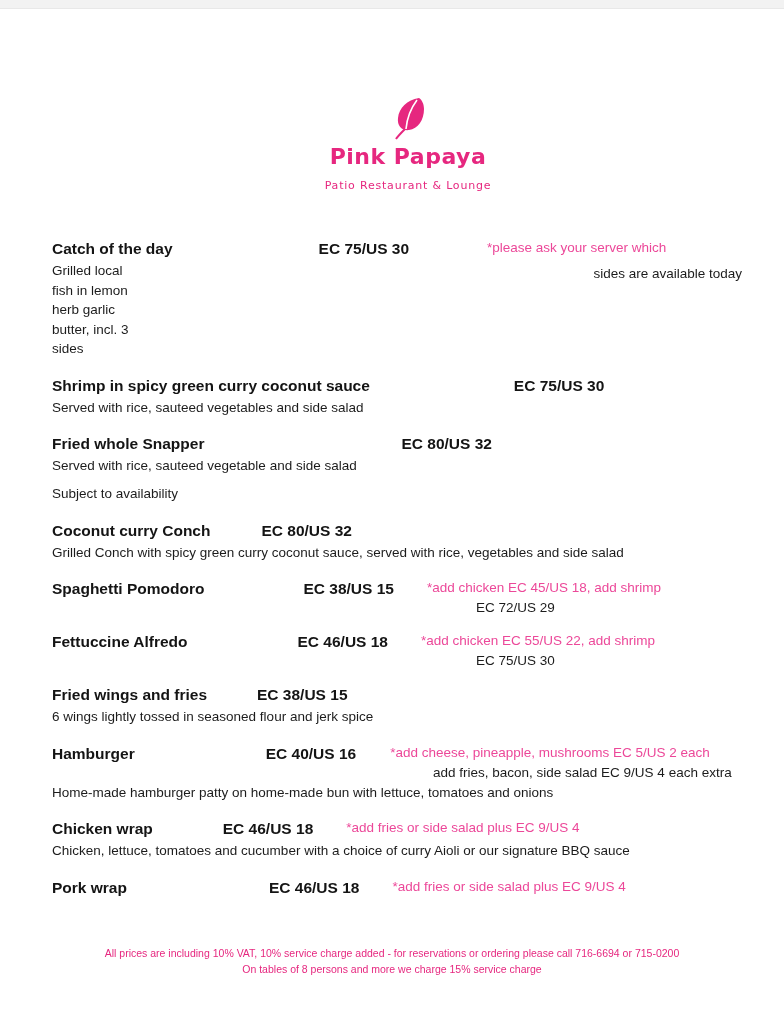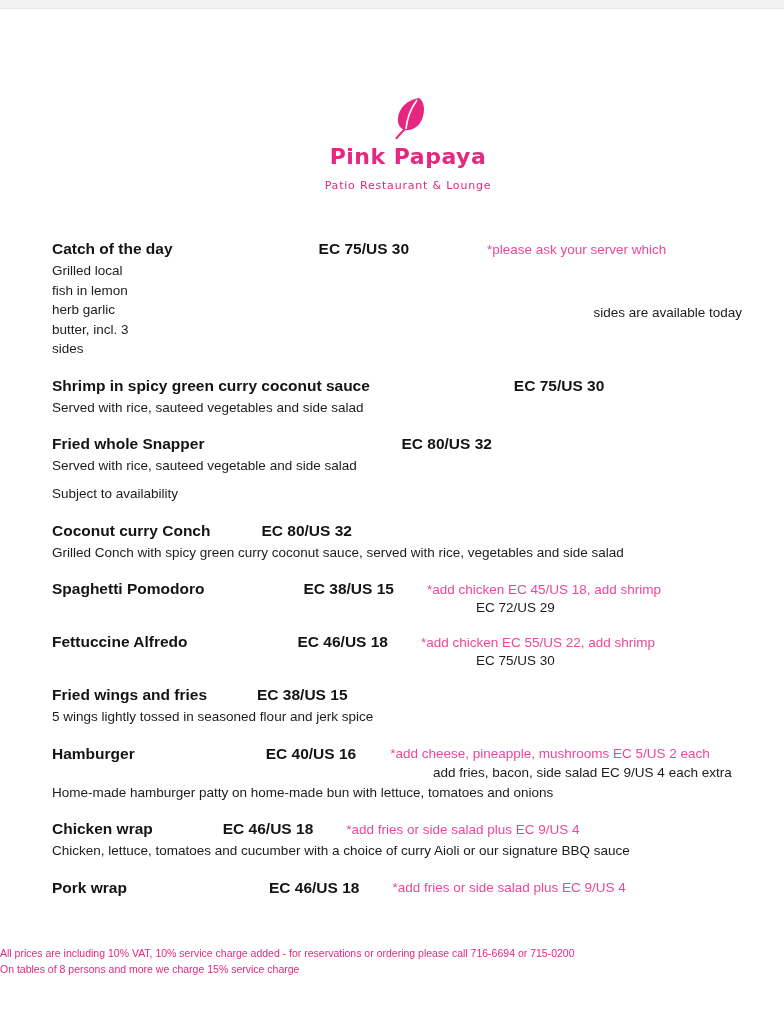--- a/index.html
+++ b/index.html
@@ -63,21 +63,21 @@
     position: absolute;
     top: 240px;
     left: 52px;
     width: 690px;
   }
   .item {
     margin-bottom: 18px;
   }
   .row {
     display: flex;
-    align-items: center;
+    align-items: flex-start;
   }
   .name {
     font-weight: bold;
     font-size: 15.5px;
     color: #141414;
     white-space: nowrap;
   }
   .price {
     font-weight: bold;
     font-size: 15.5px;
@@ -134,21 +134,21 @@
 
   .i9 .price { margin-left: 142px; }
   .i9 .note  { margin-left: 33px; }
 
   
   .footer {
     position: absolute;
     left: 0;
     top: 945px;
     width: 784px;
-    text-align: left;
+    text-align: center;
     color: #e6277f;
   }
   .footer div {
     font-size: 10.5px;
     line-height: 1.55;
   }
 </style>
 </head>
 <body>
 
@@ -225,21 +225,21 @@
       <div class="row">
         <span class="note-2 note-2-wrap">EC 75/US 30</span>
       </div>
     </div>
 
     <div class="item i6">
       <div class="row">
         <span class="name">Fried wings and fries</span>
         <span class="price">EC 38/US 15</span>
       </div>
-      <div class="desc">5 wings lightly tossed in seasoned flour and jerk spice</div>
+      <div class="desc">6 wings lightly tossed in seasoned flour and jerk spice</div>
     </div>
 
     <div class="item i7">
       <div class="row">
         <span class="name">Hamburger</span>
         <span class="price">EC 40/US 16</span>
         <span class="note">*add cheese, pineapple, mushrooms EC 5/US 2 each</span>
       </div>
       <div class="row">
         <span class="note-2 note-2-wrap">add fries, bacon, side salad EC 9/US 4 each extra</span>

